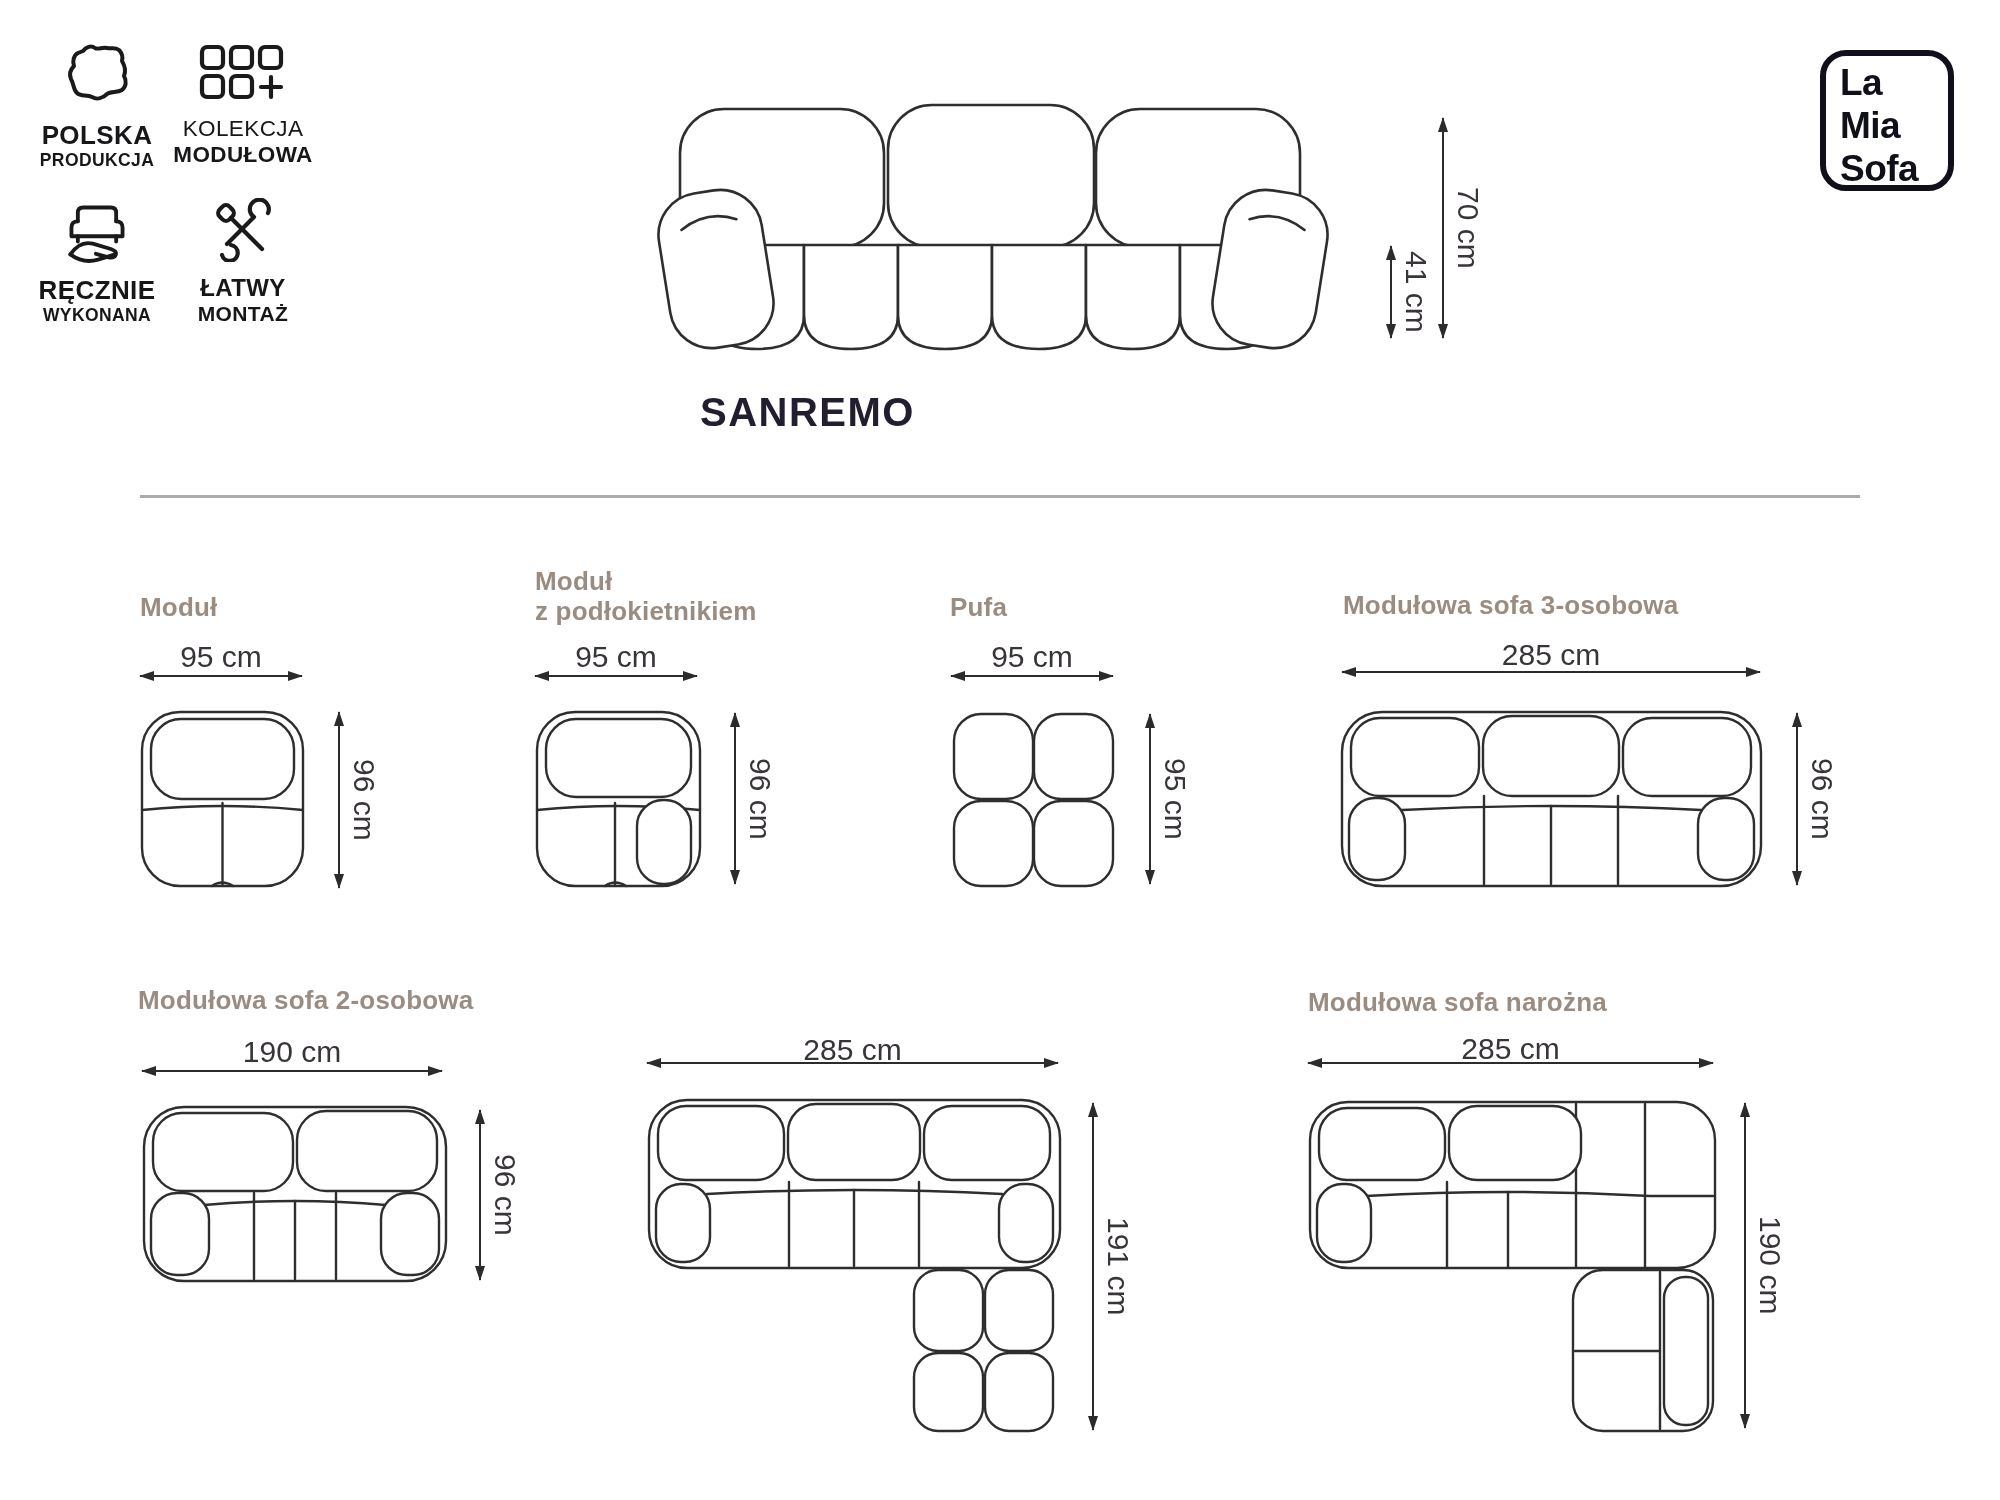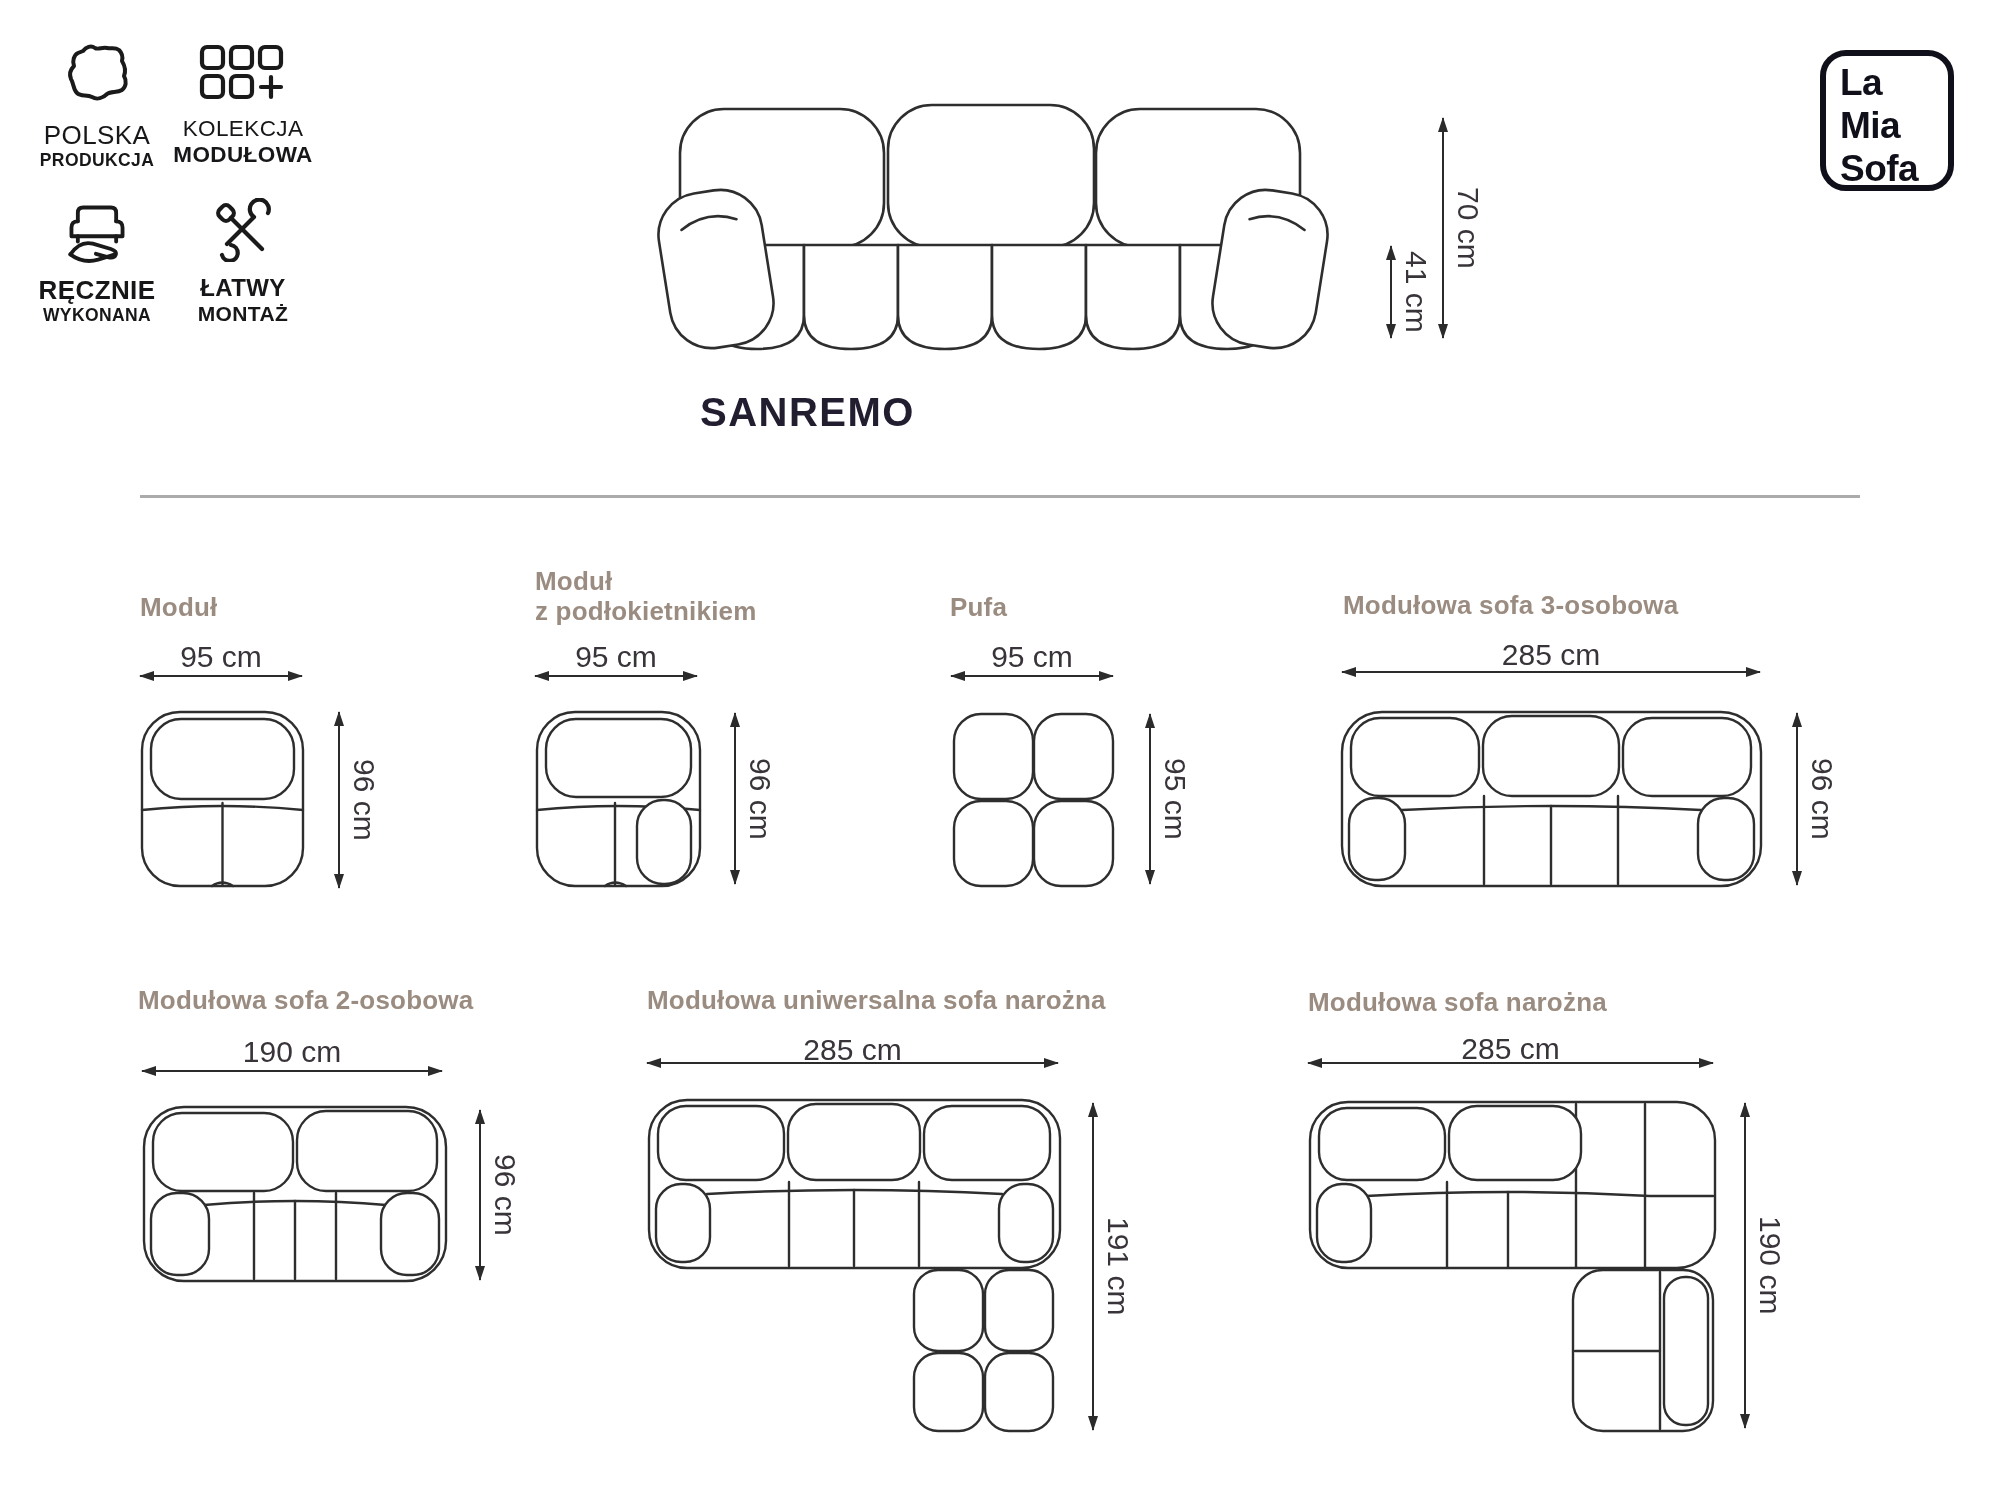--- a/index.html
+++ b/index.html
@@ -4,21 +4,21 @@
 <style>
 *{box-sizing:border-box}
 html,body{margin:0;padding:0;background:#fff}
 body{font-family:"Liberation Sans",sans-serif;-webkit-font-smoothing:antialiased}
 .page{position:relative;width:2000px;height:1500px;background:#ffffff;overflow:hidden}
 
 
 .feature{position:absolute;display:flex;flex-direction:column;align-items:center;text-align:center;color:#17171a}
 .feature svg{flex:none;display:block}
 .fl1,.fl2{font-weight:700;line-height:1.16;letter-spacing:.4px;white-space:nowrap;color:#17171a}
-.f-polska .fl1{font-size:26px;font-weight:400;margin-top:8px}
+.f-polska .fl1{font-size:26px;font-weight:700;margin-top:8px}
 .f-polska .fl2{font-size:17.5px}
 .f-kolekcja .fl1{font-size:22.5px;font-weight:400;margin-top:10px}
 .f-kolekcja .fl2{font-size:22.5px;font-weight:800}
 .f-recznie .fl1{font-size:26px;font-weight:800;margin-top:9px}
 .f-recznie .fl2{font-size:17.5px}
 .f-latwy .fl1{font-size:24px;font-weight:800;margin-top:12px}
 .f-latwy .fl2{font-size:21px;font-weight:800}
 .f-sprezyny .fl1{font-size:24px;font-weight:800;margin-top:11px}
 .f-pianka .fl1{font-size:17.5px;margin-top:5px}
 .f-pianka .fl2{font-size:17.5px}
@@ -246,23 +246,20 @@
       <rect x="155" y="6" width="140" height="80" rx="29"></rect>
       <rect x="9" y="88" width="58" height="82" rx="26"></rect>
       <rect x="239" y="88" width="58" height="82" rx="26"></rect>
     </g>
   </svg>
   <div class="varrow" style="left:479px;top:1110px;height:170px"></div>
   <div class="dimv" style="left:487px;top:1110px;height:170px">
       <span>96 cm</span>
     </div>
 
-  <div class="card-title" style="left:647px;top:985px">
-    <span>Modułowa uniwersalna sofa narożna</span>
-  </div>
   <div class="dimh" style="left:647px;top:1033px;width:411px">285 cm</div>
   <div class="harrow" style="left:647px;top:1062px;width:411px"></div>
   <svg class="draw" style="left:647px;top:1098px" width="415" height="335" viewBox="0 0 415 335">
     <g fill="#ffffff" stroke="#2e2e2e" stroke-width="2.4" stroke-linejoin="round" stroke-linecap="round">
       <rect x="2" y="2" width="411" height="168" rx="38"></rect>
       <path d="M60,96 Q207,88 355,96" fill="none"></path>
       <line x1="142" y1="84" x2="142" y2="168"></line>
       <line x1="207" y1="92" x2="207" y2="168"></line>
       <line x1="272" y1="84" x2="272" y2="168"></line>
       <rect x="11" y="8" width="126" height="74" rx="28"></rect>

